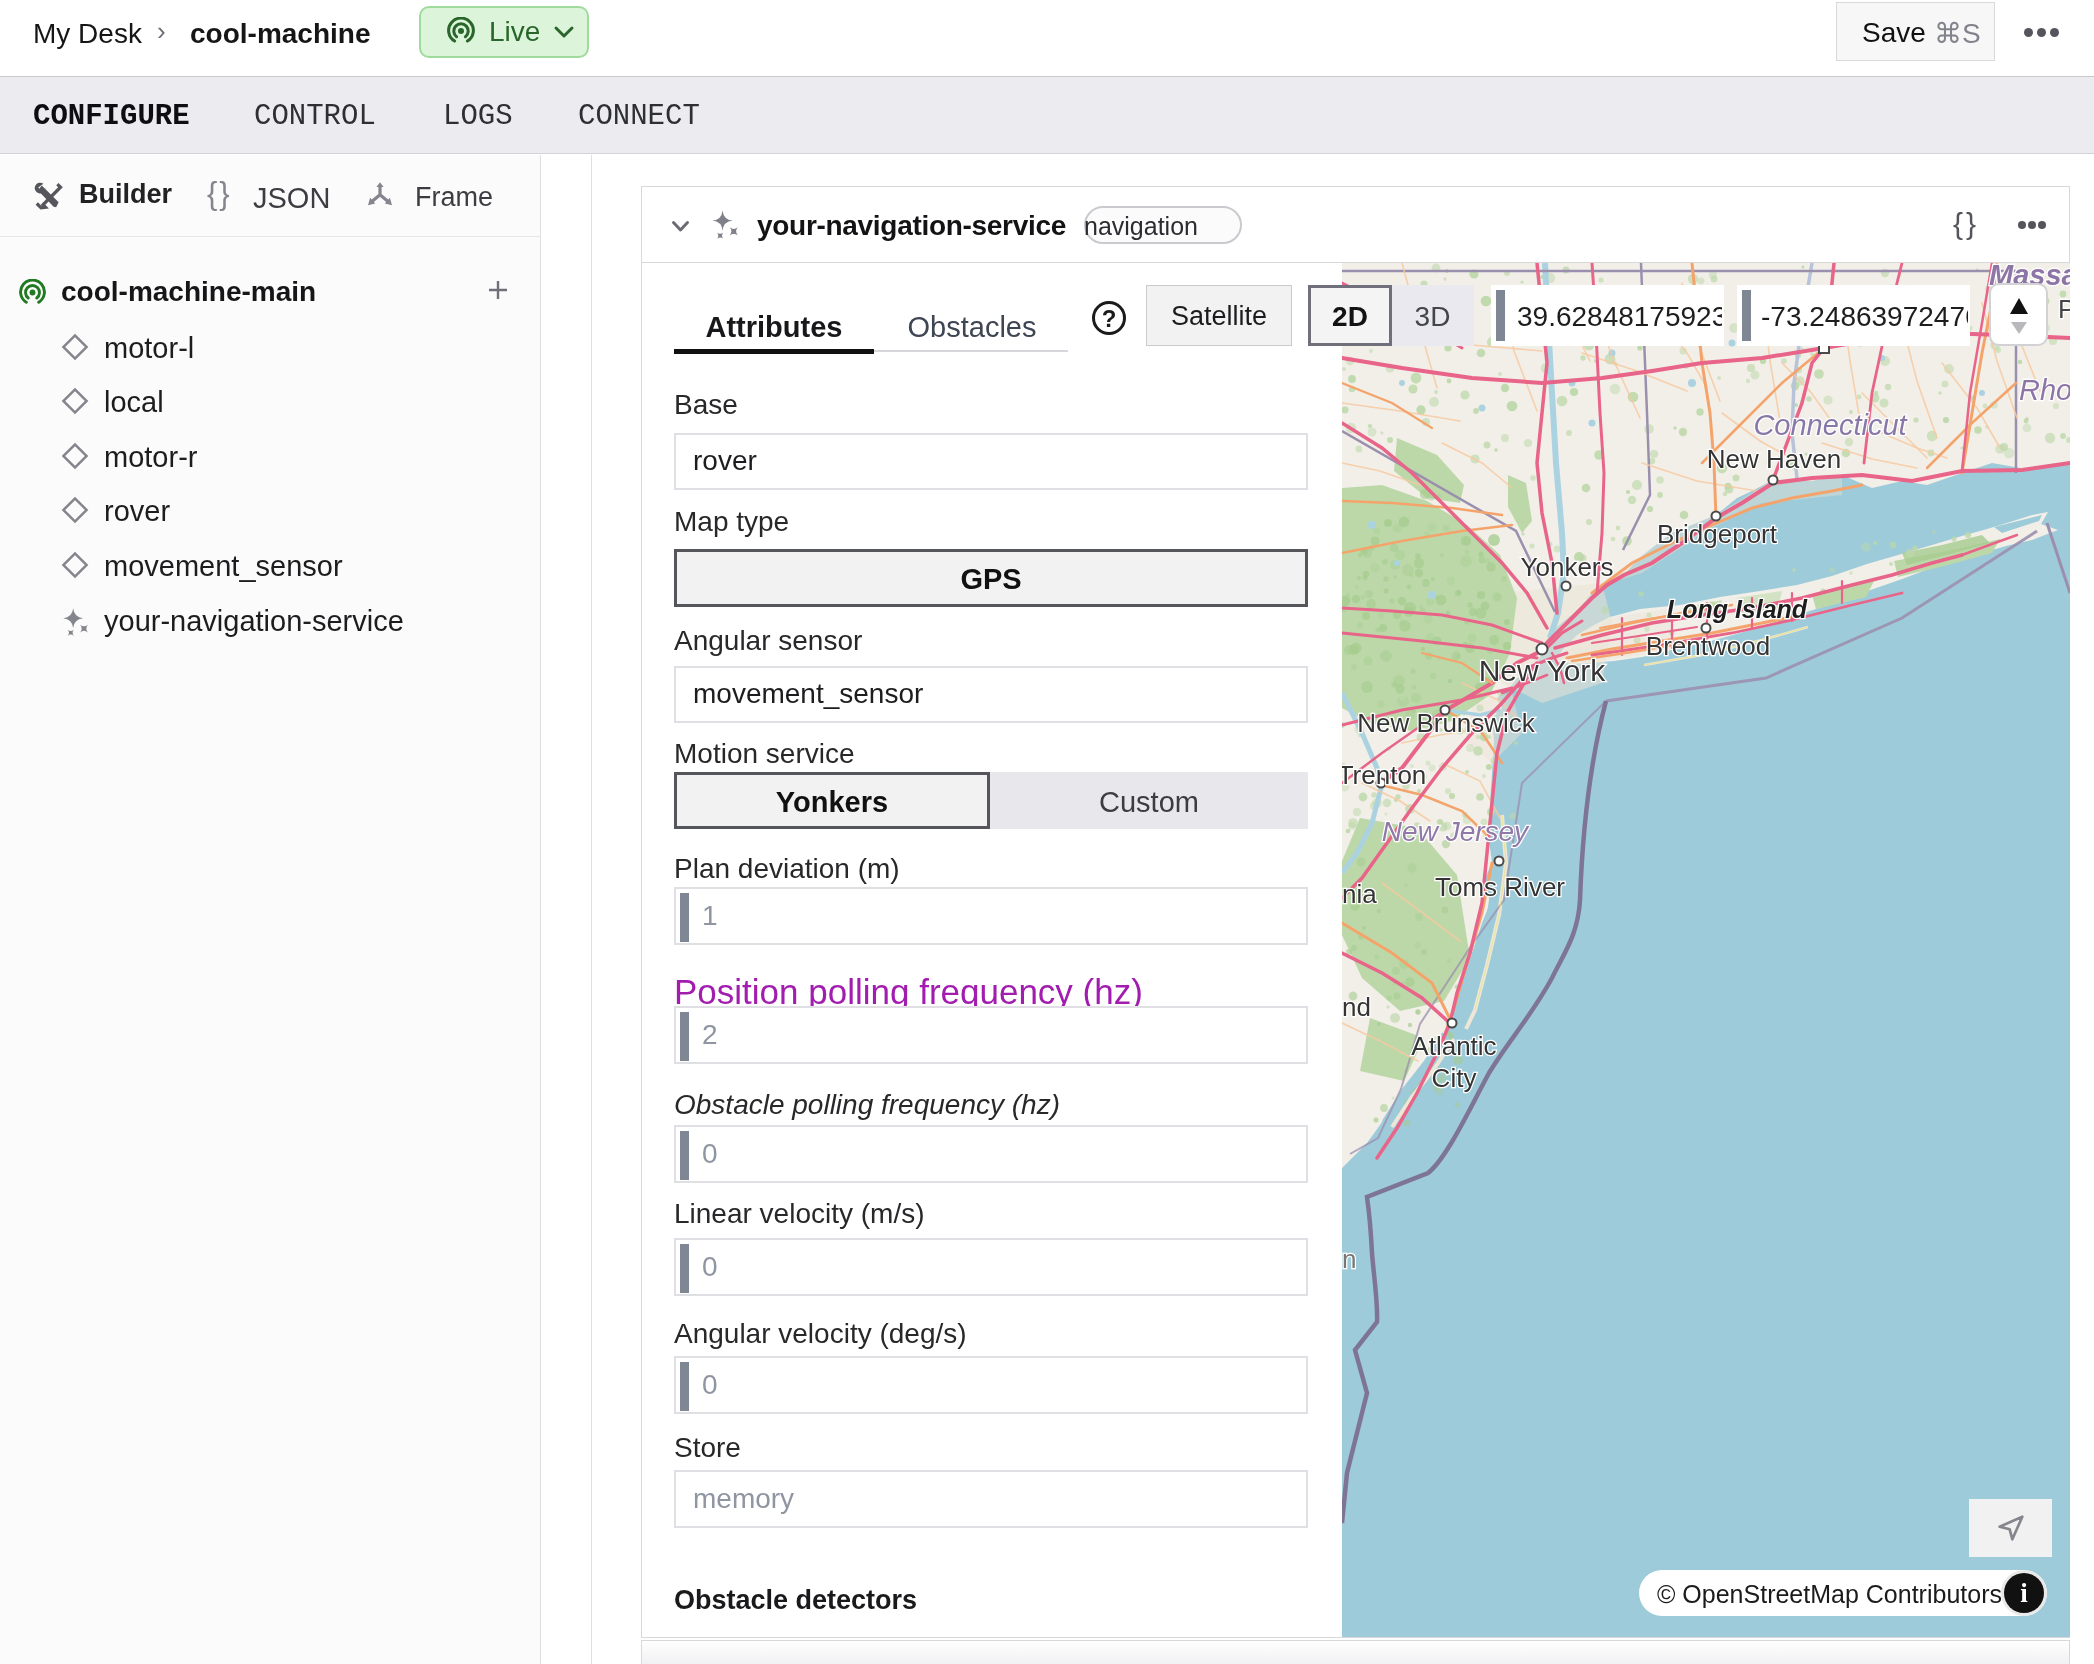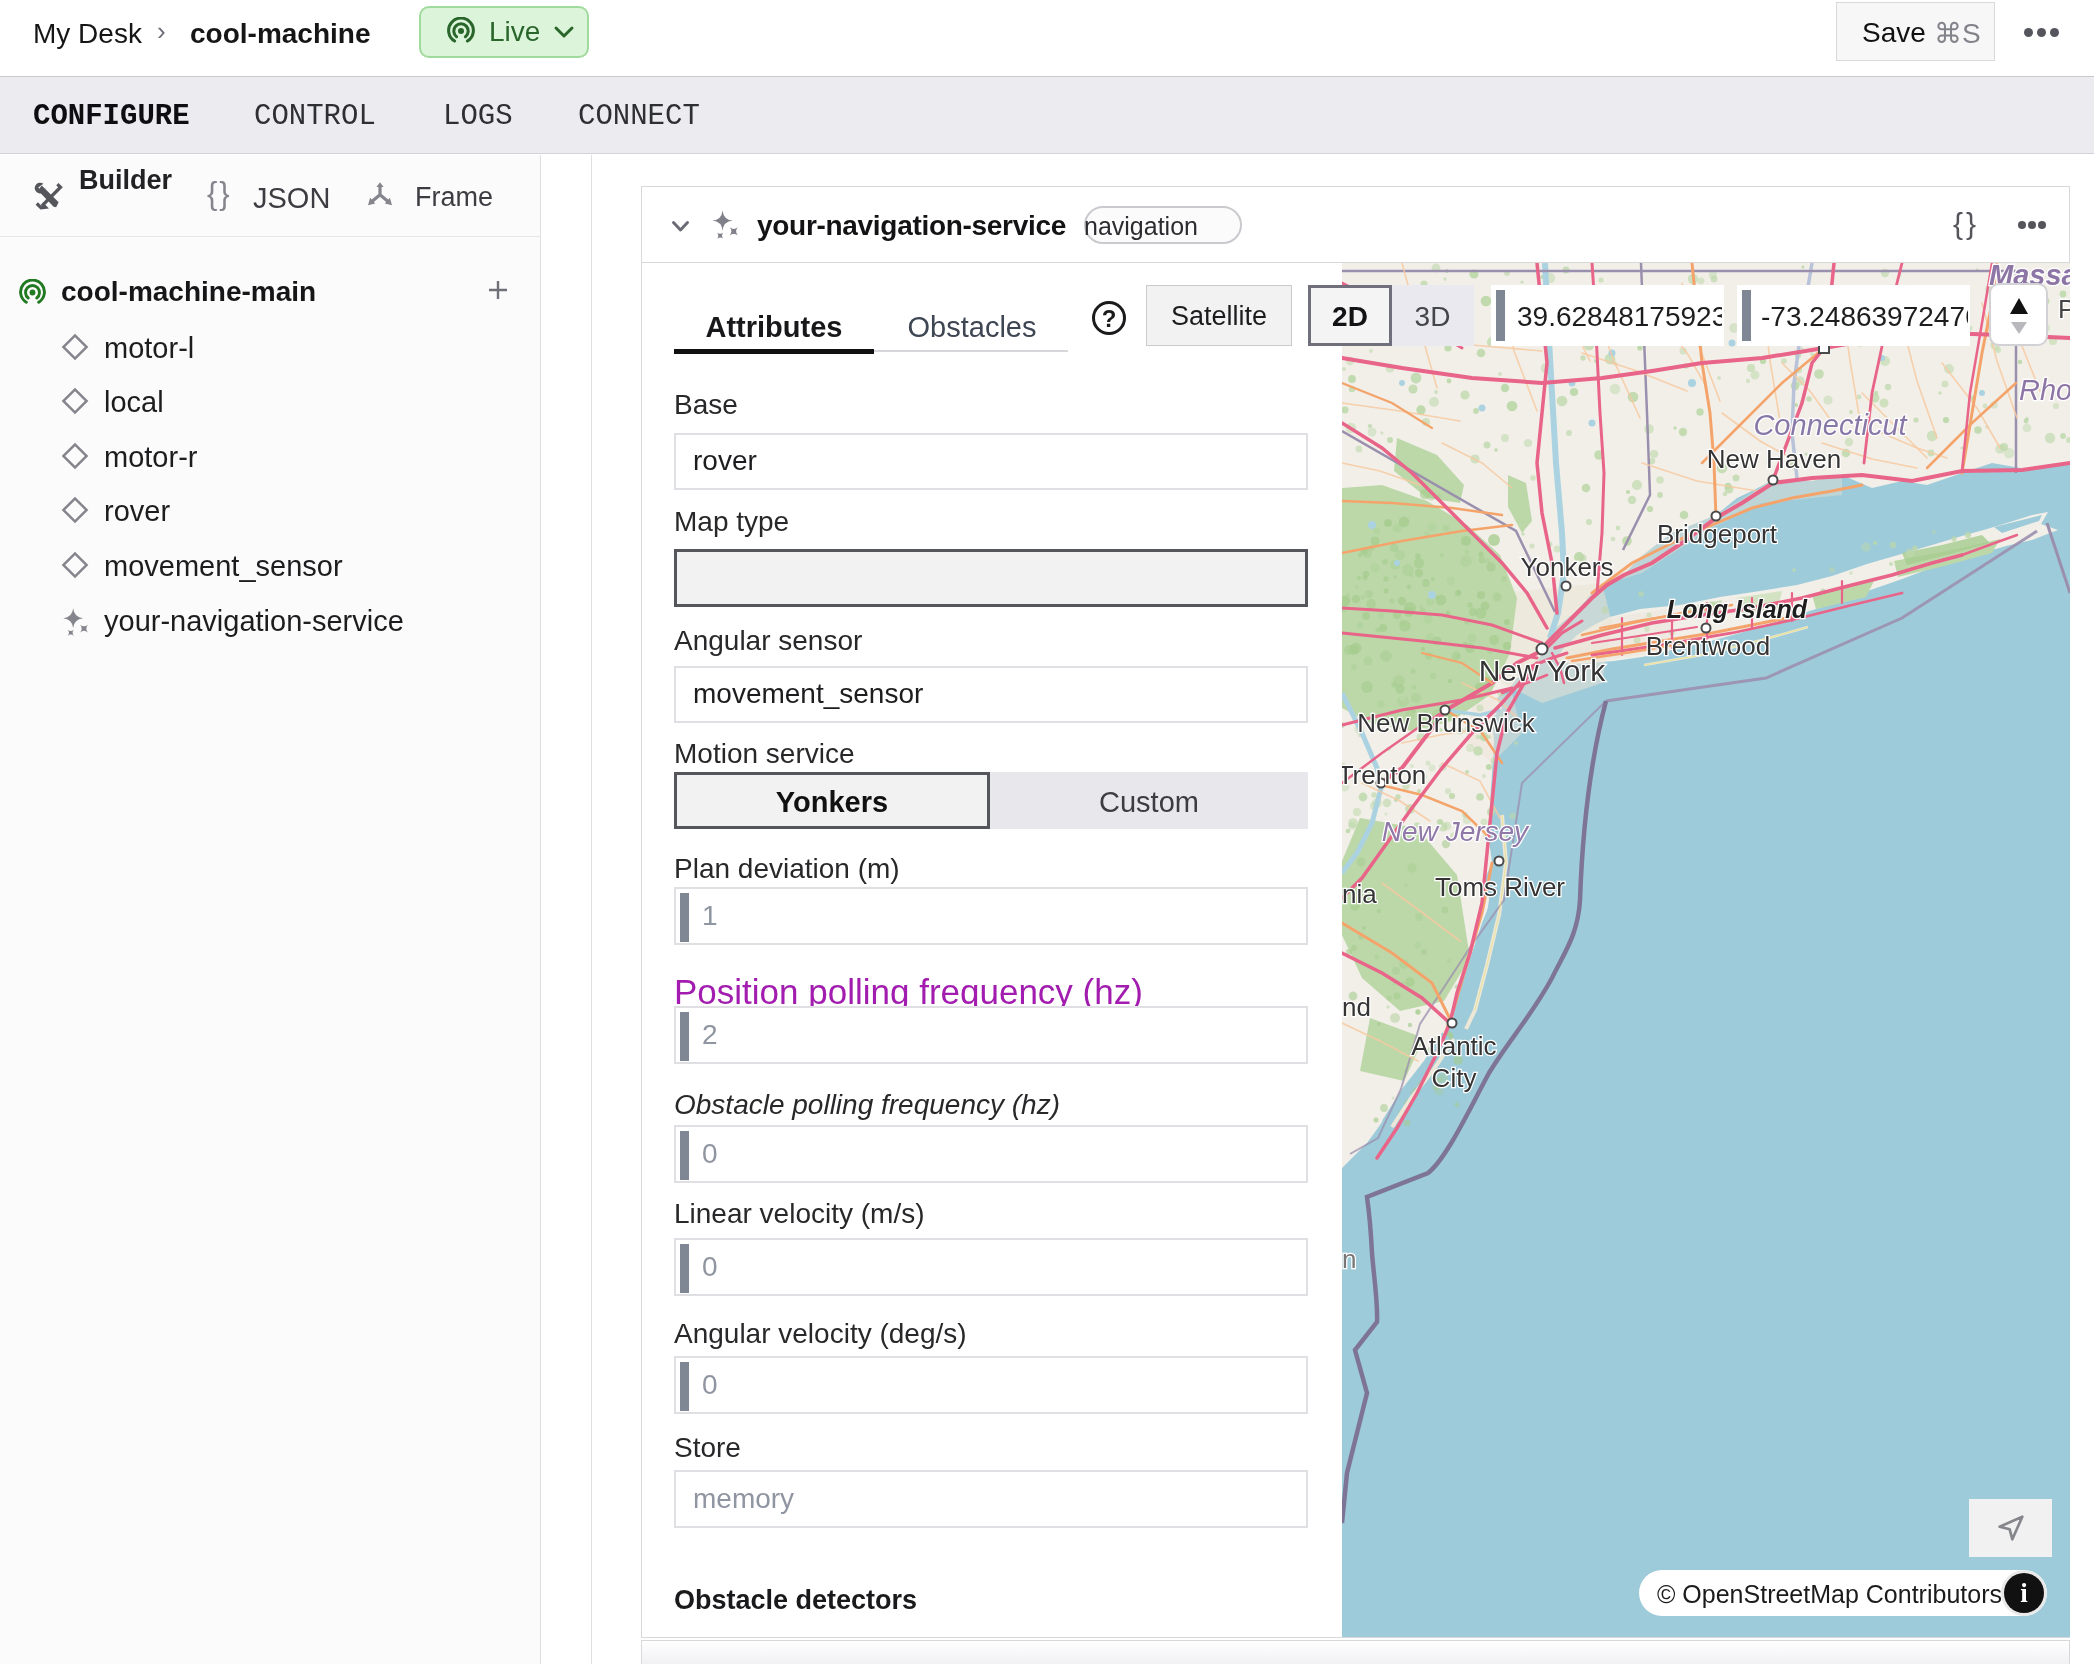--- a/index.html
+++ b/index.html
@@ -34,21 +34,21 @@
 <div class="abs" style="left:443px;top:100px;font-family:'Liberation Mono',monospace;font-size:29px;font-weight:normal;color:#2e2e35;">LOGS</div>
 <div class="abs" style="left:578px;top:100px;font-family:'Liberation Mono',monospace;font-size:29px;font-weight:normal;color:#2e2e35;">CONNECT</div>
 <div class="abs" style="left:0;top:155px;width:541px;height:1509px;background:#fbfbfb;border-right:1px solid #dfdfe3;box-sizing:border-box;"></div>
 <div class="abs" style="left:591px;top:155px;width:1px;height:1509px;background:#dfdfe3;"></div>
 <div class="abs" style="left:0;top:236px;width:541px;height:1px;background:#e6e6e9;"></div>
 <svg class="abs" style="left:33px;top:181px;" width="30" height="30" viewBox="0 0 24 24">
       <path d="M7 3.5 L20.5 17 L18.5 21 L16.5 20.5 L4 7.5 Z" fill="#55555c"></path>
       <path d="M19.5 2.5 L22 5 L8 19 L10 21 L6.5 21.5 L3 18" fill="none" stroke="#55555c" stroke-width="2.6"></path>
       <path d="M8.3 2.2 A4.3 4.3 0 1 0 10 5.8 L7.2 8.4 L4.2 5.2 Z" fill="#55555c"></path>
     </svg>
-<div class="abs" style="left:79px;top:165px;font-size:27px;font-weight:bold;color:#222225;">Builder</div>
+<div class="abs" style="left:79px;top:179px;font-size:27px;font-weight:bold;color:#222225;">Builder</div>
 <div class="abs" style="left:207px;top:176px;font-size:31px;color:#85858d;letter-spacing:2px;">{}</div>
 <div class="abs" style="left:253px;top:182px;font-size:29px;color:#3c3c42;text-align:center;">JSON</div>
 <svg class="abs" style="left:364px;top:180px;" width="32" height="32" viewBox="0 0 24 24">
       <path d="M12 11 V4.5 M12 11 L5.5 16.5 M12 11 L18.5 16.5" fill="none" stroke="#85858d" stroke-width="2.4"></path>
       <path d="M9.3 5.2 L12 1.6 L14.7 5.2 Z" fill="#85858d"></path>
       <path d="M4.6 13.4 L3 19 L8.4 17.6 Z" fill="#85858d"></path>
       <path d="M19.4 13.4 L21 19 L15.6 17.6 Z" fill="#85858d"></path>
     </svg>
 <div class="abs" style="left:415px;top:182px;font-size:27px;color:#3c3c42;">Frame</div>
 <svg class="abs" style="left:19px;top:279px;" width="27" height="27" viewBox="0 0 24 24">
@@ -792,20 +792,21 @@
 <div class="abs" style="left:674px;top:738px;font-size:28px;color:#28282a;">Motion service</div>
 <div class="abs" style="left:674px;top:853px;font-size:28px;color:#28282a;">Plan deviation (m)</div>
 <div class="abs" style="left:674px;top:972px;font-size:35px;color:#a21caf;">Position polling frequency (hz)</div>
 <div class="abs" style="left:674px;top:1089px;font-size:28px;color:#28282a;font-style:italic;">Obstacle polling frequency (hz)</div>
 <div class="abs" style="left:674px;top:1198px;font-size:28px;color:#28282a;">Linear velocity (m/s)</div>
 <div class="abs" style="left:674px;top:1318px;font-size:28px;color:#28282a;">Angular velocity (deg/s)</div>
 <div class="abs" style="left:674px;top:1432px;font-size:28px;color:#28282a;">Store</div>
 <div class="abs" style="left:674px;top:433px;width:634px;height:57px;background:#fff;border:2px solid #e0e0e4;box-sizing:border-box;"></div>
 <div class="abs" style="left:693px;top:445px;font-size:28px;color:#1d1d1f;">rover</div>
 <div class="abs" style="left:674px;top:549px;width:634px;height:58px;background:#f2f2f3;border:3px solid #55555c;box-sizing:border-box;"></div>
+<div class="abs" style="left:674px;top:563px;width:634px;text-align:center;font-size:29px;font-weight:bold;color:#111;">GPS</div>
 <div class="abs" style="left:674px;top:666px;width:634px;height:57px;background:#fff;border:2px solid #e0e0e4;box-sizing:border-box;"></div>
 <div class="abs" style="left:693px;top:678px;font-size:28px;color:#1d1d1f;">movement_sensor</div>
 <div class="abs" style="left:674px;top:772px;width:634px;height:57px;background:#e7e7ec;box-sizing:border-box;"></div>
 <div class="abs" style="left:674px;top:772px;width:316px;height:57px;background:#f2f2f3;border:3px solid #55555c;box-sizing:border-box;"></div>
 <div class="abs" style="left:674px;top:786px;width:316px;text-align:center;font-size:29px;font-weight:bold;color:#111;">Yonkers</div>
 <div class="abs" style="left:990px;top:786px;width:318px;text-align:center;font-size:29px;color:#3c3c42;">Custom</div>
 <div class="abs" style="left:674px;top:887px;width:634px;height:58px;background:#fff;border:2px solid #e0e0e4;box-sizing:border-box;"></div>
 <div class="abs" style="left:680px;top:893px;width:9px;height:49px;background:#7f8795;"></div>
 <div class="abs" style="left:702px;top:900px;font-size:28px;color:#8f95a1;">1</div>
 <div class="abs" style="left:674px;top:1006px;width:634px;height:58px;background:#fff;border:2px solid #e0e0e4;box-sizing:border-box;"></div>

